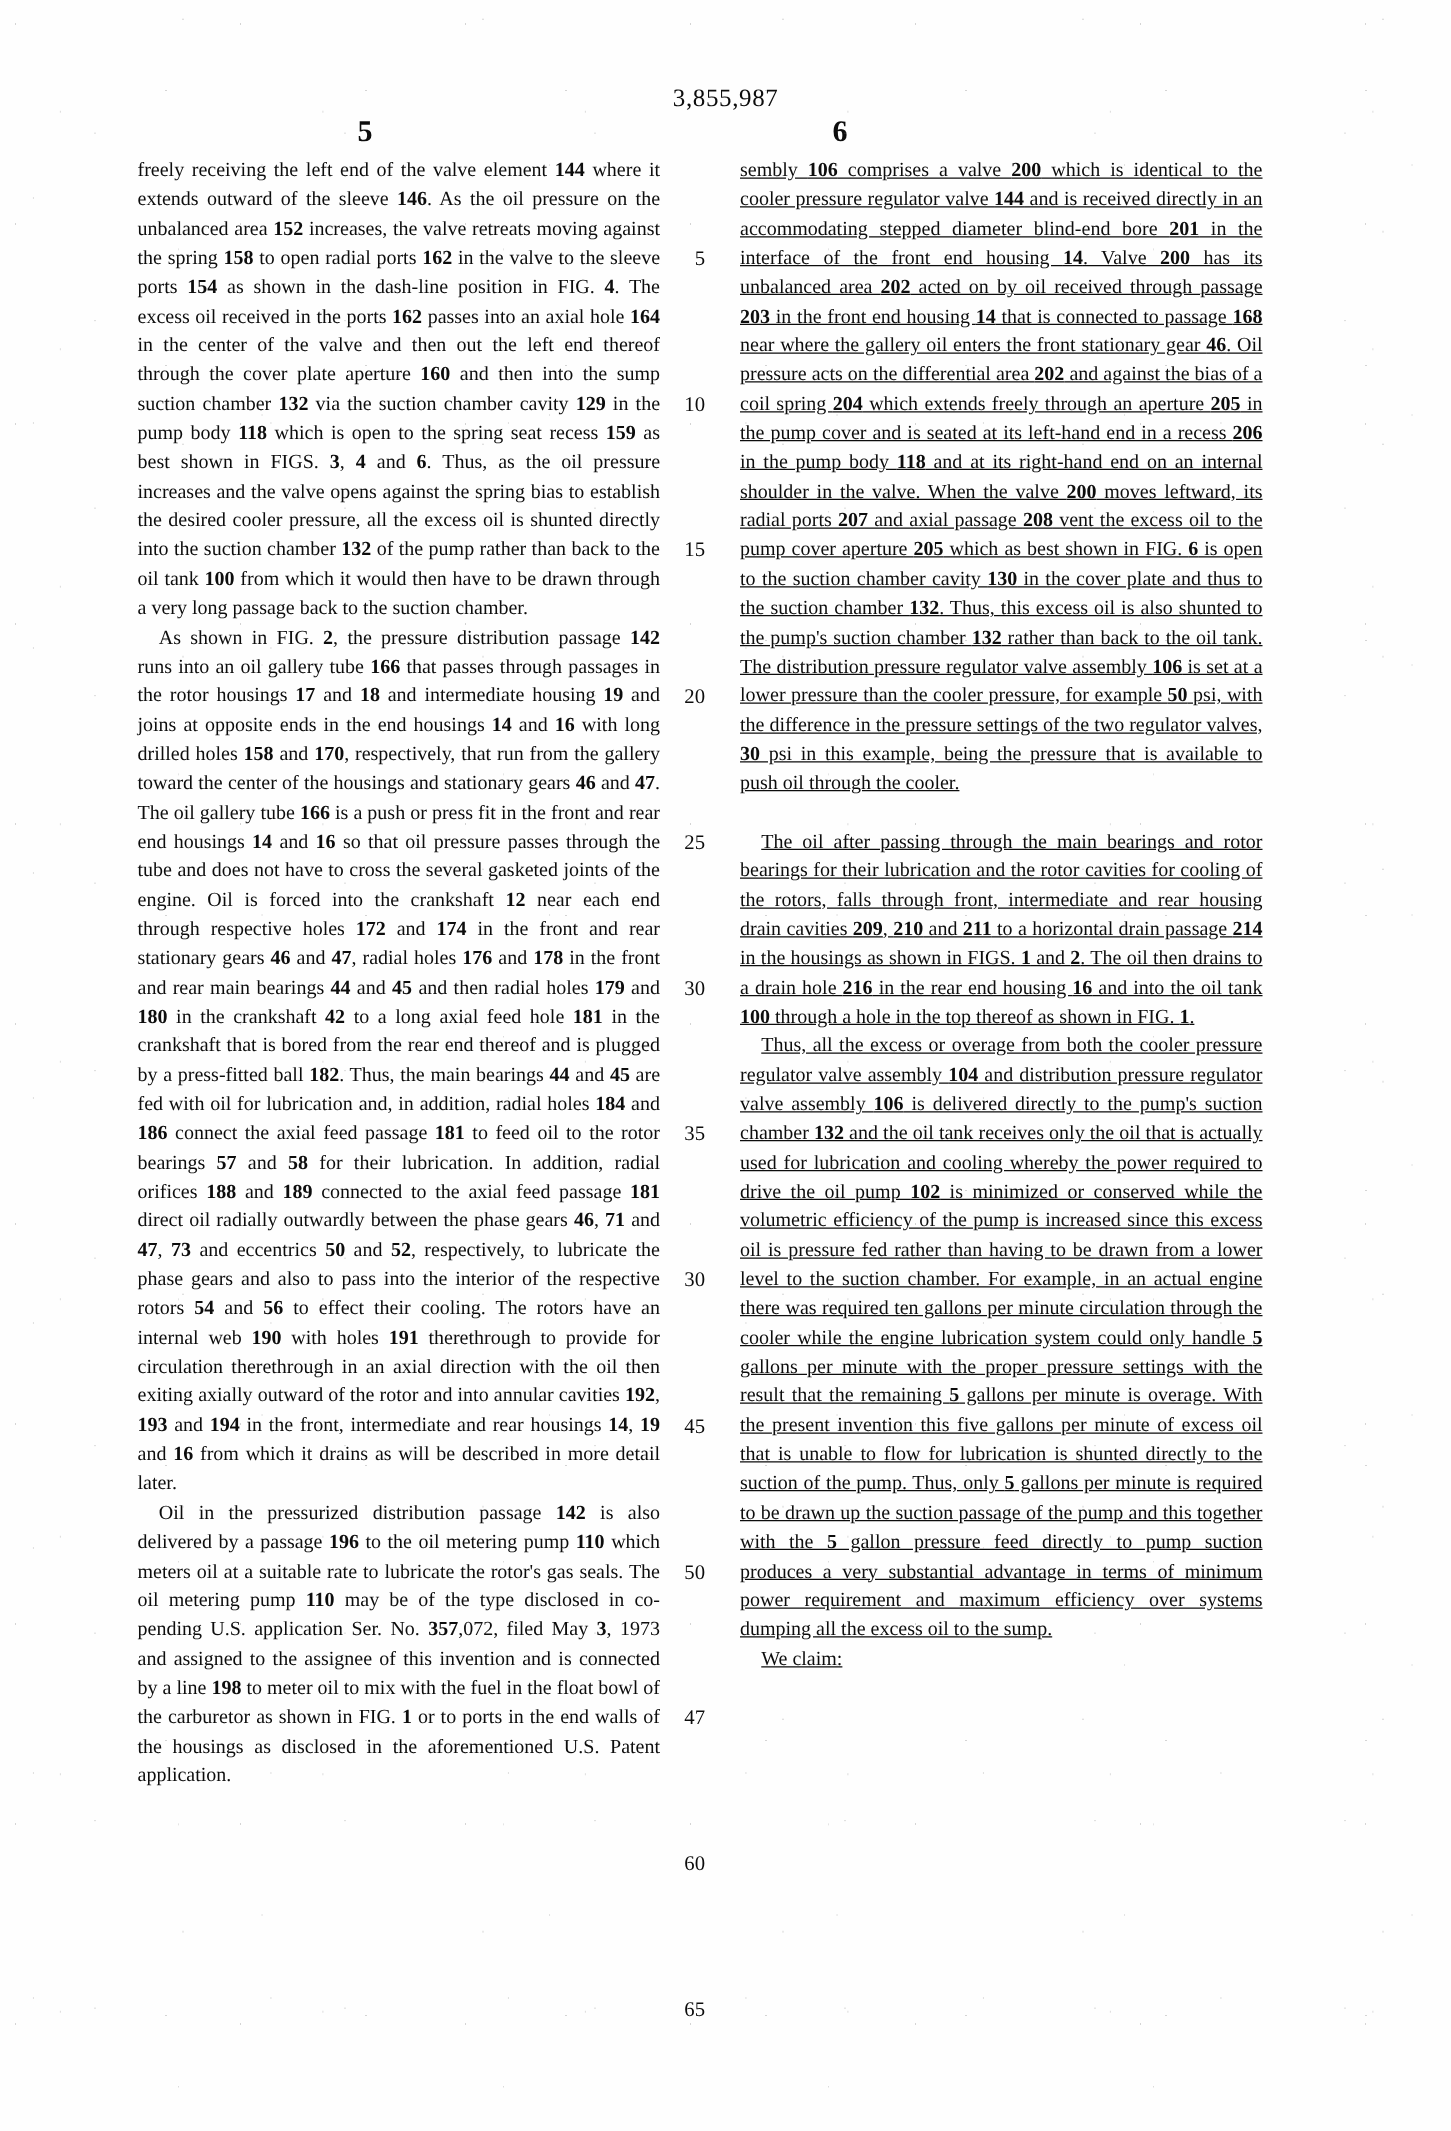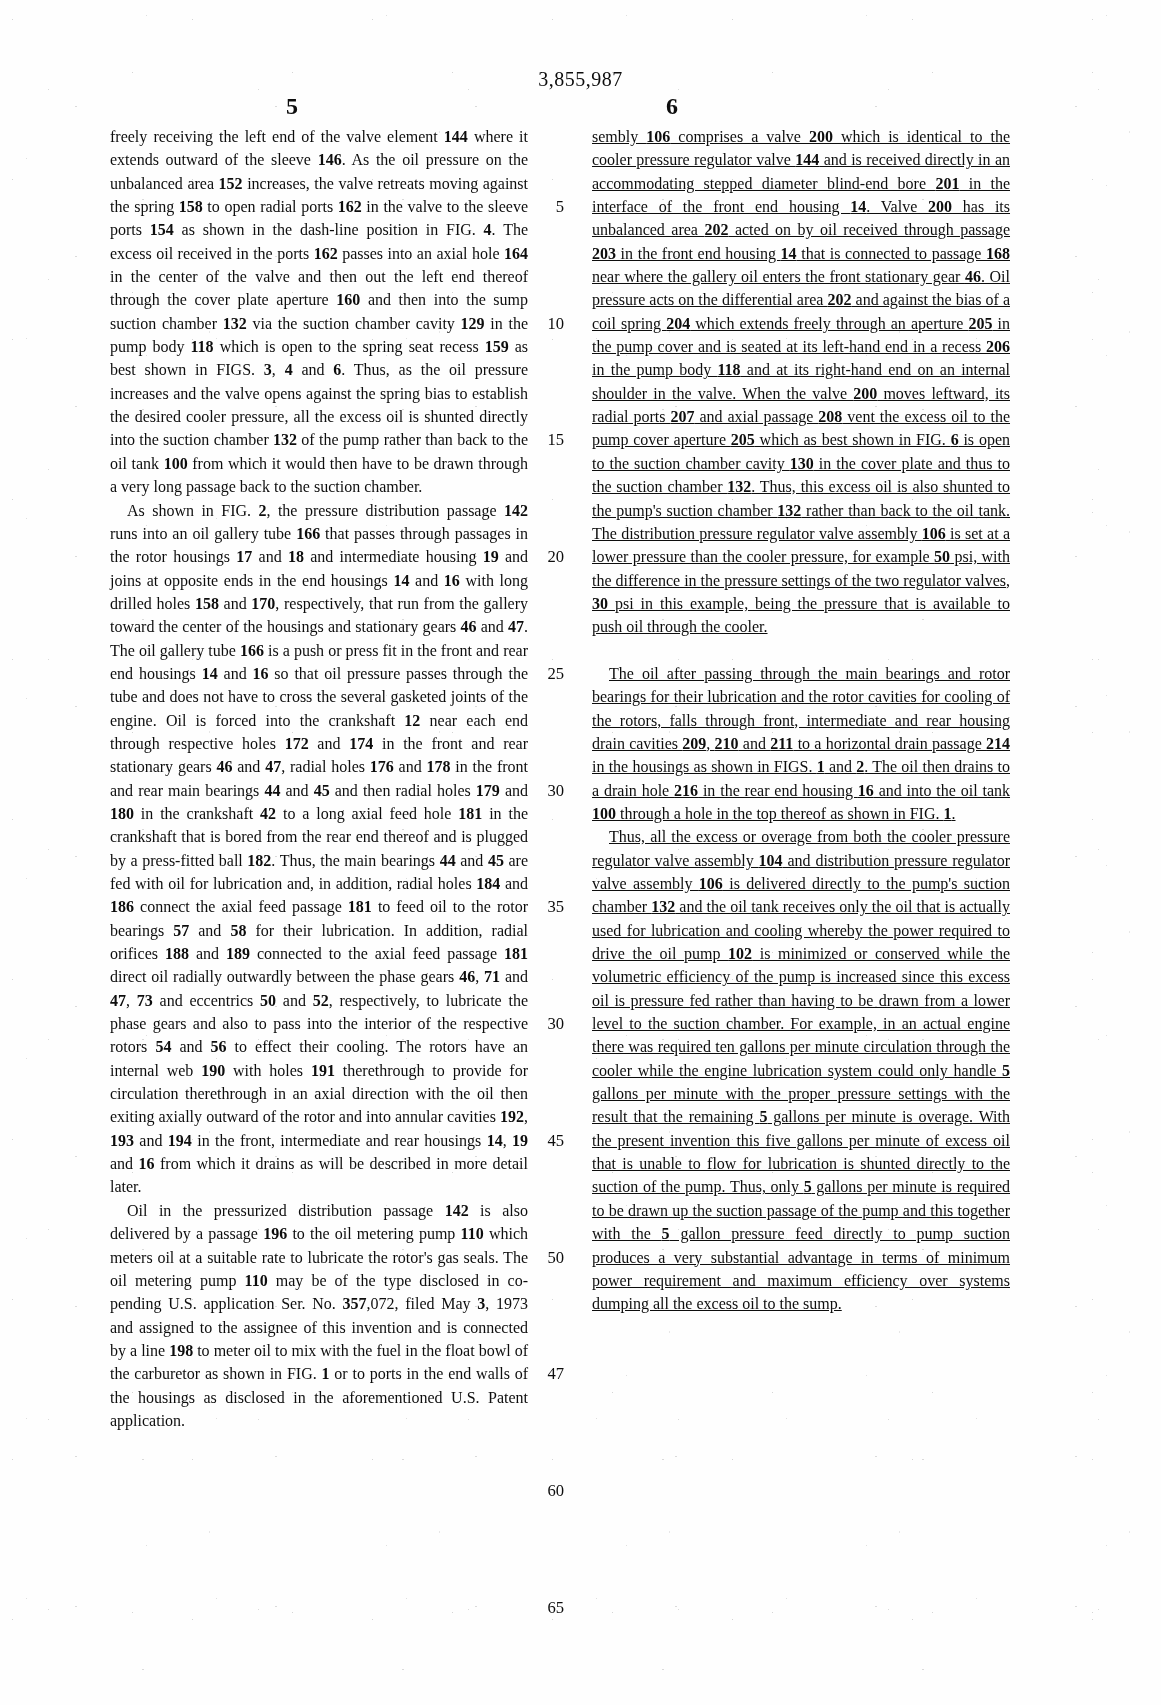--- a/index.html
+++ b/index.html
@@ -185,16 +185,17 @@
     <div class="ln blank">.</div>
     <div class="ln blank">.</div>
     <div class="ln blank">.</div>
     <div class="ln">65</div>
   </div>
 
   <div id="col-right" class="column">
     <p>sembly <b>106</b> comprises a valve <b>200</b> which is identical to the cooler pressure regulator valve <b>144</b> and is received directly in an accommodating stepped diameter blind-end bore <b>201</b> in the interface of the front end housing <b>14</b>. Valve <b>200</b> has its unbalanced area <b>202</b> acted on by oil received through passage <b>203</b> in the front end housing <b>14</b> that is connected to passage <b>168</b> near where the gallery oil enters the front stationary gear <b>46</b>. Oil pressure acts on the differential area <b>202</b> and against the bias of a coil spring <b>204</b> which extends freely through an aperture <b>205</b> in the pump cover and is seated at its left-hand end in a recess <b>206</b> in the pump body <b>118</b> and at its right-hand end on an internal shoulder in the valve. When the valve <b>200</b> moves leftward, its radial ports <b>207</b> and axial passage <b>208</b> vent the excess oil to the pump cover aperture <b>205</b> which as best shown in FIG. <b>6</b> is open to the suction chamber cavity <b>130</b> in the cover plate and thus to the suction chamber <b>132</b>. Thus, this excess oil is also shunted to the pump's suction chamber <b>132</b> rather than back to the oil tank. The distribution pressure regulator valve assembly <b>106</b> is set at a lower pressure than the cooler pressure, for example <b>50</b> psi, with the difference in the pressure settings of the two regulator valves, <b>30</b> psi in this example, being the pressure that is available to push oil through the cooler.</p>
     <p class="indent gap">The oil after passing through the main bearings and rotor bearings for their lubrication and the rotor cavities for cooling of the rotors, falls through front, intermediate and rear housing drain cavities <b>209</b>, <b>210</b> and <b>211</b> to a horizontal drain passage <b>214</b> in the housings as shown in FIGS. <b>1</b> and <b>2</b>. The oil then drains to a drain hole <b>216</b> in the rear end housing <b>16</b> and into the oil tank <b>100</b> through a hole in the top thereof as shown in FIG. <b>1</b>.</p>
     <p class="indent">Thus, all the excess or overage from both the cooler pressure regulator valve assembly <b>104</b> and distribution pressure regulator valve assembly <b>106</b> is delivered directly to the pump's suction chamber <b>132</b> and the oil tank receives only the oil that is actually used for lubrication and cooling whereby the power required to drive the oil pump <b>102</b> is minimized or conserved while the volumetric efficiency of the pump is increased since this excess oil is pressure fed rather than having to be drawn from a lower level to the suction chamber. For example, in an actual engine there was required ten gallons per minute circulation through the cooler while the engine lubrication system could only handle <b>5</b> gallons per minute with the proper pressure settings with the result that the remaining <b>5</b> gallons per minute is overage. With the present invention this five gallons per minute of excess oil that is unable to flow for lubrication is shunted directly to the suction of the pump. Thus, only <b>5</b> gallons per minute is required to be drawn up the suction passage of the pump and this together with the <b>5</b> gallon pressure feed directly to pump suction produces a very substantial advantage in terms of minimum power requirement and maximum efficiency over systems dumping all the excess oil to the sump.</p>
+    <p class="indent">We claim:</p>
   </div>
 
   <div id="speckle"></div>
 </div>
 
 </body></html>

